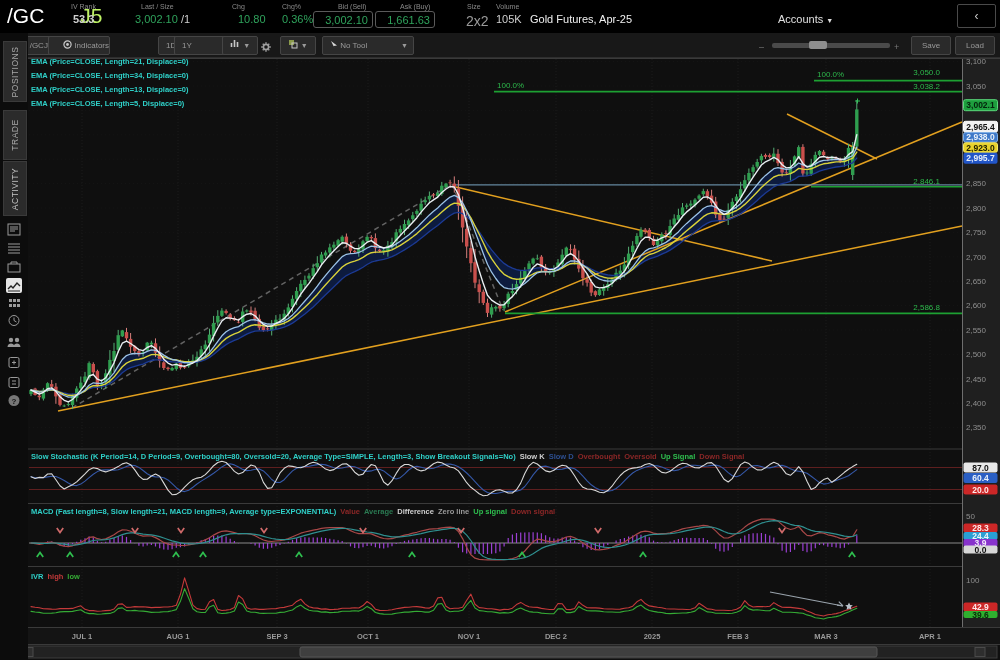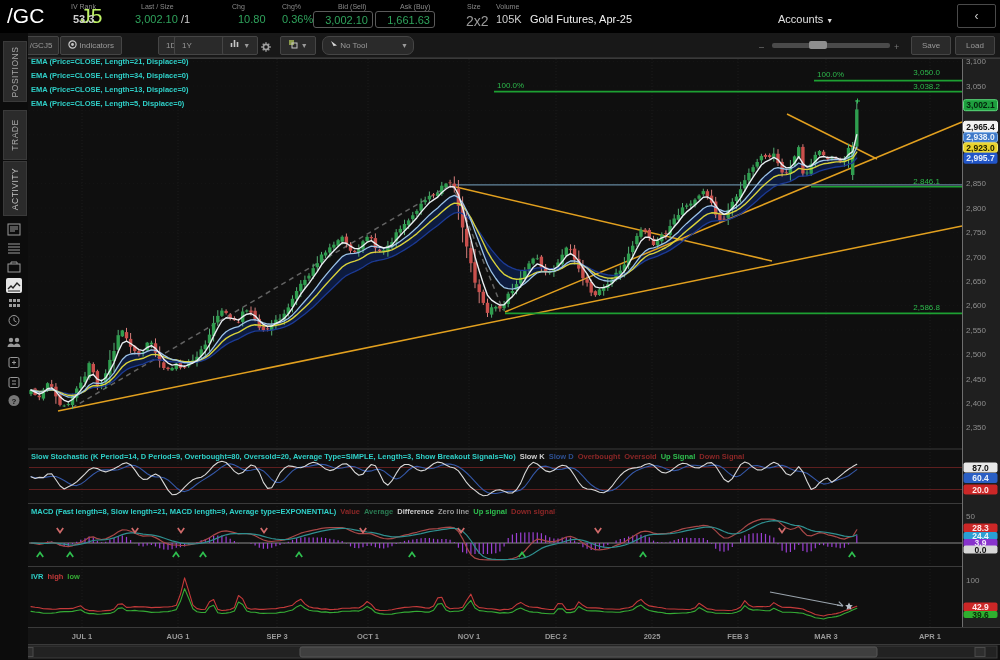--- a/index.html
+++ b/index.html
@@ -42,42 +42,42 @@
   <div class="val" style="left:466px;font-size:14px;color:#9a9a9a;">2x2</div>
   <div class="lbl" style="left:496px;">Volume</div>
   <div class="val" style="left:496px;">105K</div>
   <div class="val" style="left:530px;color:#f0f0f0;">Gold Futures, Apr-25</div>
   <div class="val" style="left:778px;color:#e0e0e0;">Accounts <span style="font-size:7px;">▼</span></div>
   <div class="abs" style="left:957px;top:4px;width:39px;height:24px;border:1px solid #4a4a4a;border-radius:2px;color:#cfcfcf;font-size:12px;text-align:center;line-height:22px;">‹</div>
 </div>
 
 <div id="toolbar" class="abs">
   <div class="tbtn" style="left:23px;width:36px;">/GCJ5</div>
-  <div class="tbtn" style="left:60px;width:62px;">
+  <div class="tbtn" style="left:48px;width:62px;text-align:right;">
     <svg width="9" height="9" viewBox="0 0 9 9" style="vertical-align:-1px;">
         <circle cx="4.5" cy="4.5" r="3.6" fill="none" stroke="#c8c8c8" stroke-width="1.2"></circle>
         <circle cx="4.5" cy="4.5" r="1.4" fill="#c8c8c8"></circle>
       </svg> Indicators</div>
   <div class="tbtn" style="left:126px;width:44px;text-align:left;padding-left:7px;margin-left:32px;">1D <span style="float:right;margin-right:5px;font-size:7px;">▼</span></div>
   <div class="tbtn" style="left:174px;width:64px;text-align:left;padding-left:7px;">1Y <span style="float:right;margin-right:5px;font-size:7px;">▼</span></div>
   <div class="tbtn" style="left:222px;width:36px;">
     <svg width="11" height="10" viewBox="0 0 11 10" style="vertical-align:-1px;">
         <path d="M1.5 4v4M4.5 1v7M7.5 3v5" stroke="#c8c8c8" stroke-width="1.6"></path>
       </svg> <span style="font-size:7px;">▼</span></div>
   <div class="abs" style="left:260px;top:6px;">
     <svg width="12" height="12" viewBox="0 0 12 12">
         <circle cx="6" cy="6" r="2.6" fill="none" stroke="#a0a0a0" stroke-width="1.6"></circle>
         <path d="M6 1.2v1.6M6 9.2v1.6M1.2 6h1.6M9.2 6h1.6M2.7 2.7l1.1 1.1M8.2 8.2l1.1 1.1M9.3 2.7L8.2 3.8M3.8 8.2L2.7 9.3" stroke="#a0a0a0" stroke-width="1.4"></path>
       </svg></div>
   <div class="tbtn" style="left:280px;width:36px;">
     <svg width="10" height="10" viewBox="0 0 10 10" style="vertical-align:-1px;">
         <rect x="1" y="1" width="5" height="5" fill="#8a9a4a"></rect>
         <rect x="4" y="4" width="5" height="5" fill="none" stroke="#c8c8c8"></rect>
       </svg> <span style="font-size:7px;">▼</span></div>
-  <div class="tbtn" style="left:322px;width:92px;text-align:left;padding-left:7px;border-radius:7px;">
+  <div class="tbtn" style="left:322px;width:92px;text-align:left;padding-left:7px;">
     <svg width="8" height="10" viewBox="0 0 8 10" style="vertical-align:-2px;">
         <path d="M1 1l6 4.5-3.4 0.4L5 9z" fill="#d8d8d8"></path>
       </svg> No Tool <span style="float:right;margin-right:5px;font-size:7px;">▼</span></div>
   <div class="abs" style="left:759px;top:9px;color:#777;font-size:9px;">–</div>
   <div class="abs" style="left:772px;top:10px;width:118px;height:5px;background:#4a4a4a;border-radius:2px;"></div>
   <div class="abs" style="left:809px;top:8px;width:18px;height:8px;background:#8f8f8f;border-radius:2px;"></div>
   <div class="abs" style="left:894px;top:9px;color:#777;font-size:9px;">+</div>
   <div class="tbtn" style="left:911px;width:40px;">Save</div>
   <div class="tbtn" style="left:955px;width:40px;">Load</div>
 </div>

